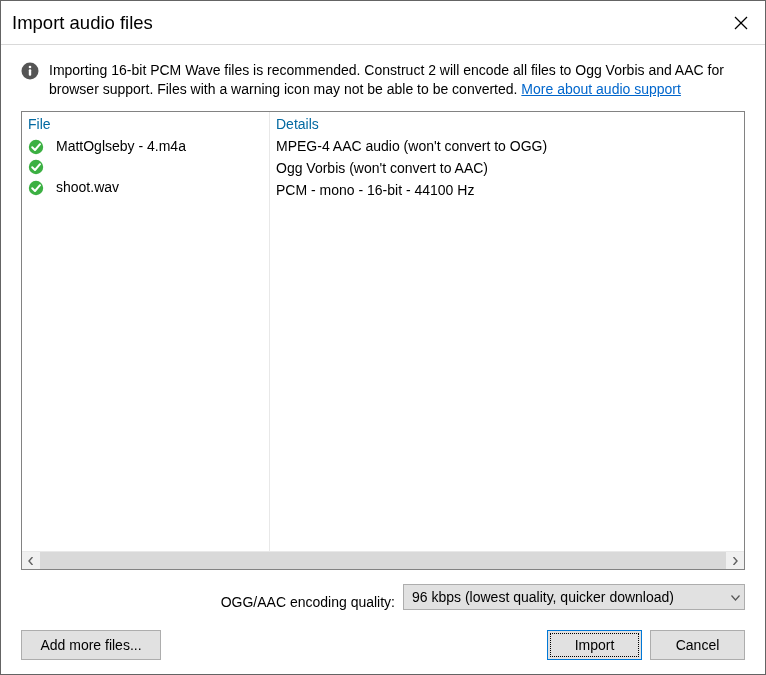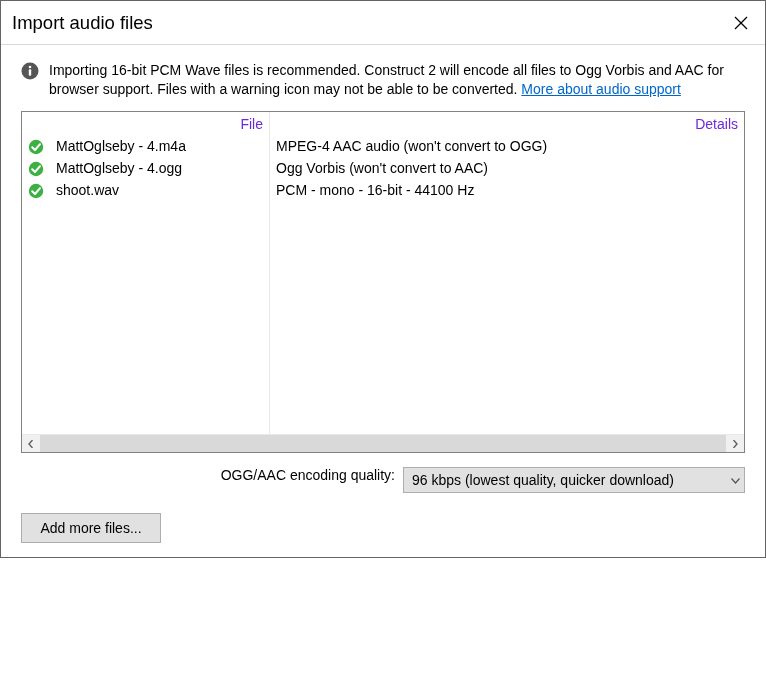--- a/index.html
+++ b/index.html
@@ -5,21 +5,21 @@
   * { box-sizing: border-box; }
   body {
     margin: 0;
     font-family: "Segoe UI", Tahoma, sans-serif;
     font-size: 13px;
     background: #fff;
     color: #000;
   }
   .dialog {
     width: 766px;
-    height: 558px;
+    height: 675px;
     border: 1px solid #646464;
     background: #fff;
     display: flex;
     flex-direction: column;
   }
   .titlebar {
     height: 44px;
     display: flex;
     align-items: center;
     justify-content: space-between;
@@ -81,23 +81,22 @@
   }
   .col {
     display: flex;
     flex-direction: column;
   }
   .col-file { width: 248px; border-right: 1px solid #e8e8e8; }
   .col-details { flex: 1; }
   .col-header {
     padding: 4px 6px;
     font-size: 14px;
-    color: #6d28d9;
-    background: #fff;
-    text-align: right;
+    color: #0369a1;
+    background: #fff;
   }
   .row {
     display: flex;
     align-items: center;
     padding: 1.5px 6px;
     gap: 12px;
     font-size: 14px;
     line-height: 1.35;
   }
   .row-details { padding-left: 6px; }
@@ -120,21 +119,21 @@
     font-size: 10px;
     user-select: none;
   }
   .sb-track {
     flex: 1;
     background: #d9d9d9;
     margin: 0 0px;
   }
   .quality-row {
     display: flex;
-    align-items: flex-start;
+    align-items: flex-end;
     justify-content: flex-end;
     gap: 8px;
     margin-top: 14px;
     font-size: 14px;
   }
   .quality-select {
     width: 342px;
     height: 26px;
     border: 1px solid #adadad;
     background: #e1e1e1;
@@ -209,21 +208,20 @@
                   <circle cx="8" cy="8" r="7.2" fill="#3cb043"></circle>
                   <path d="M4.2 8.2 L7 11 L12 5.2" fill="none" stroke="#fff" stroke-width="2" stroke-linecap="round" stroke-linejoin="round"></path>
                 </svg>
                 <span>MattOglseby - 4.m4a</span>
               </div>
               <div class="row">
                 <svg class="status-icon" viewBox="0 0 16 16">
                   <circle cx="8" cy="8" r="7.2" fill="#3cb043"></circle>
                   <path d="M4.2 8.2 L7 11 L12 5.2" fill="none" stroke="#fff" stroke-width="2" stroke-linecap="round" stroke-linejoin="round"></path>
                 </svg>
-                <span>MattOglseby - 4.ogg</span>
               </div>
               <div class="row">
                 <svg class="status-icon" viewBox="0 0 16 16">
                   <circle cx="8" cy="8" r="7.2" fill="#3cb043"></circle>
                   <path d="M4.2 8.2 L7 11 L12 5.2" fill="none" stroke="#fff" stroke-width="2" stroke-linecap="round" stroke-linejoin="round"></path>
                 </svg>
                 <span>shoot.wav</span>
               </div>
             </div>
         </div>
@@ -258,16 +256,20 @@
         <span class="chev">
           <svg width="9" height="6" viewBox="0 0 9 6">
               <path d="M0.5 0.5 L4.5 5 L8.5 0.5" fill="none" stroke="#555" stroke-width="1.2"></path>
             </svg>
         </span>
       </div>
     </div>
 
     <div class="button-row">
       <button class="btn btn-add">Add more files...</button>
+      <div class="right-buttons">
+        <button class="btn btn-default">Import</button>
+        <button class="btn">Cancel</button>
+      </div>
     </div>
 
   </div>
 </div>
 
 </body></html>

